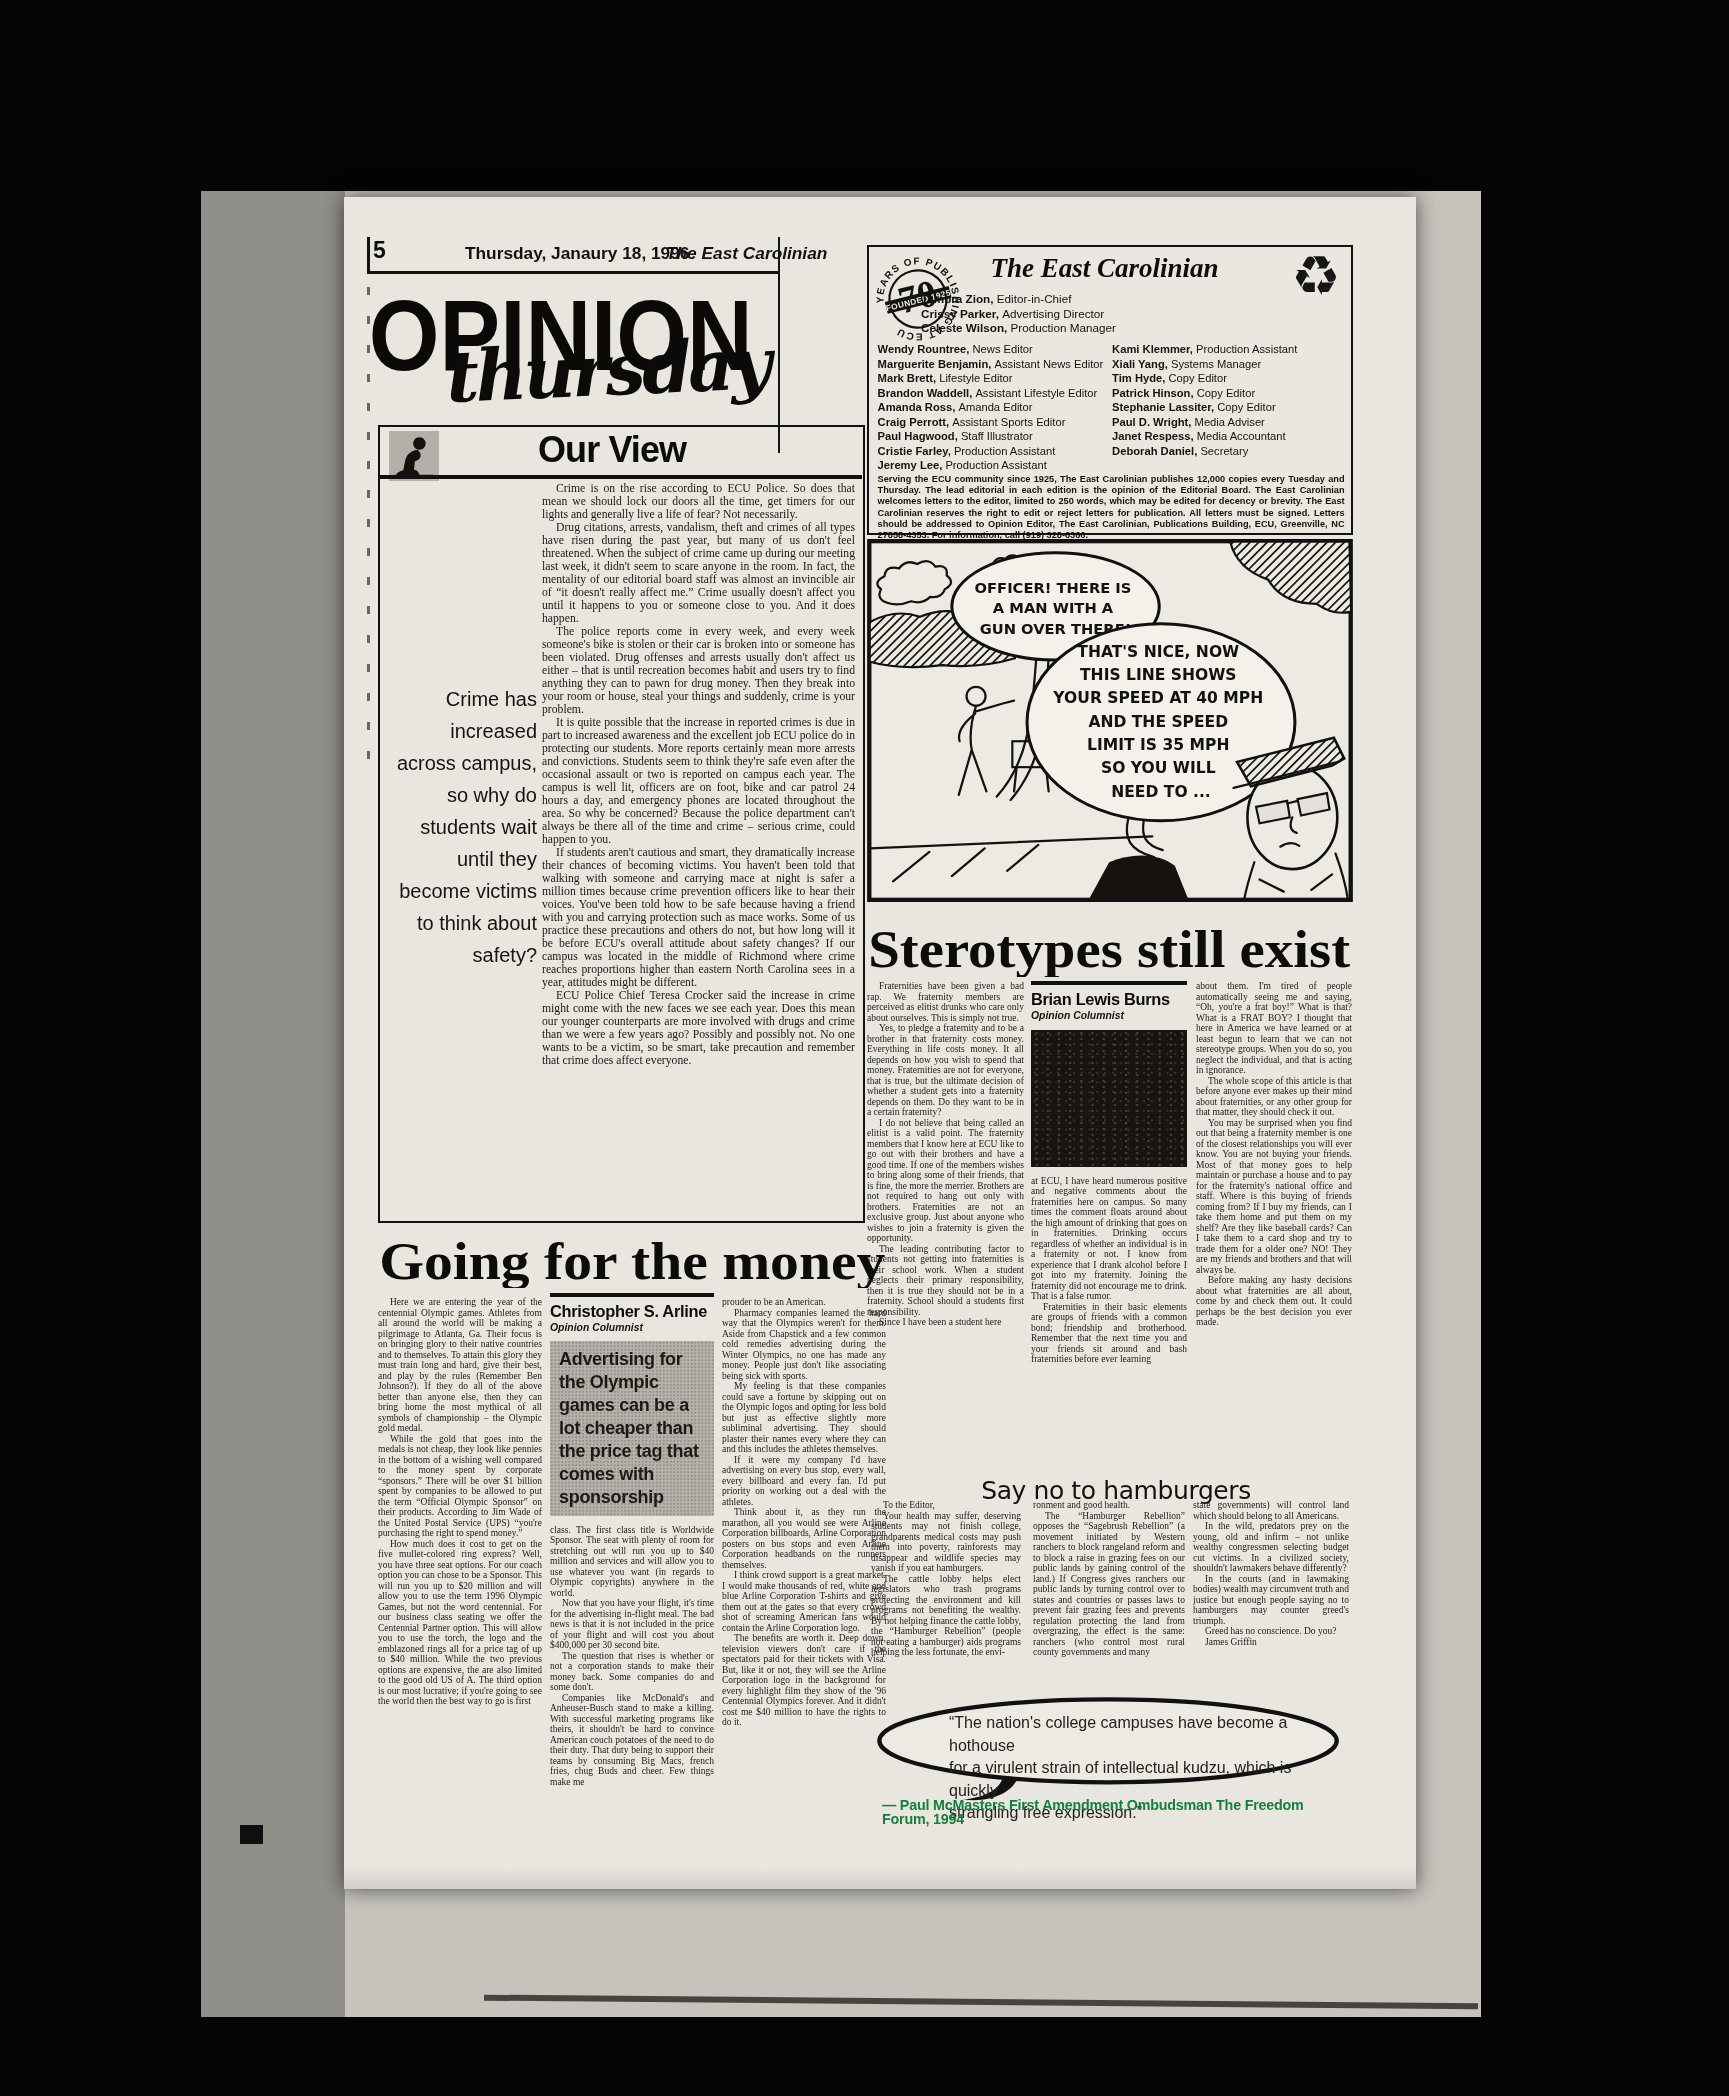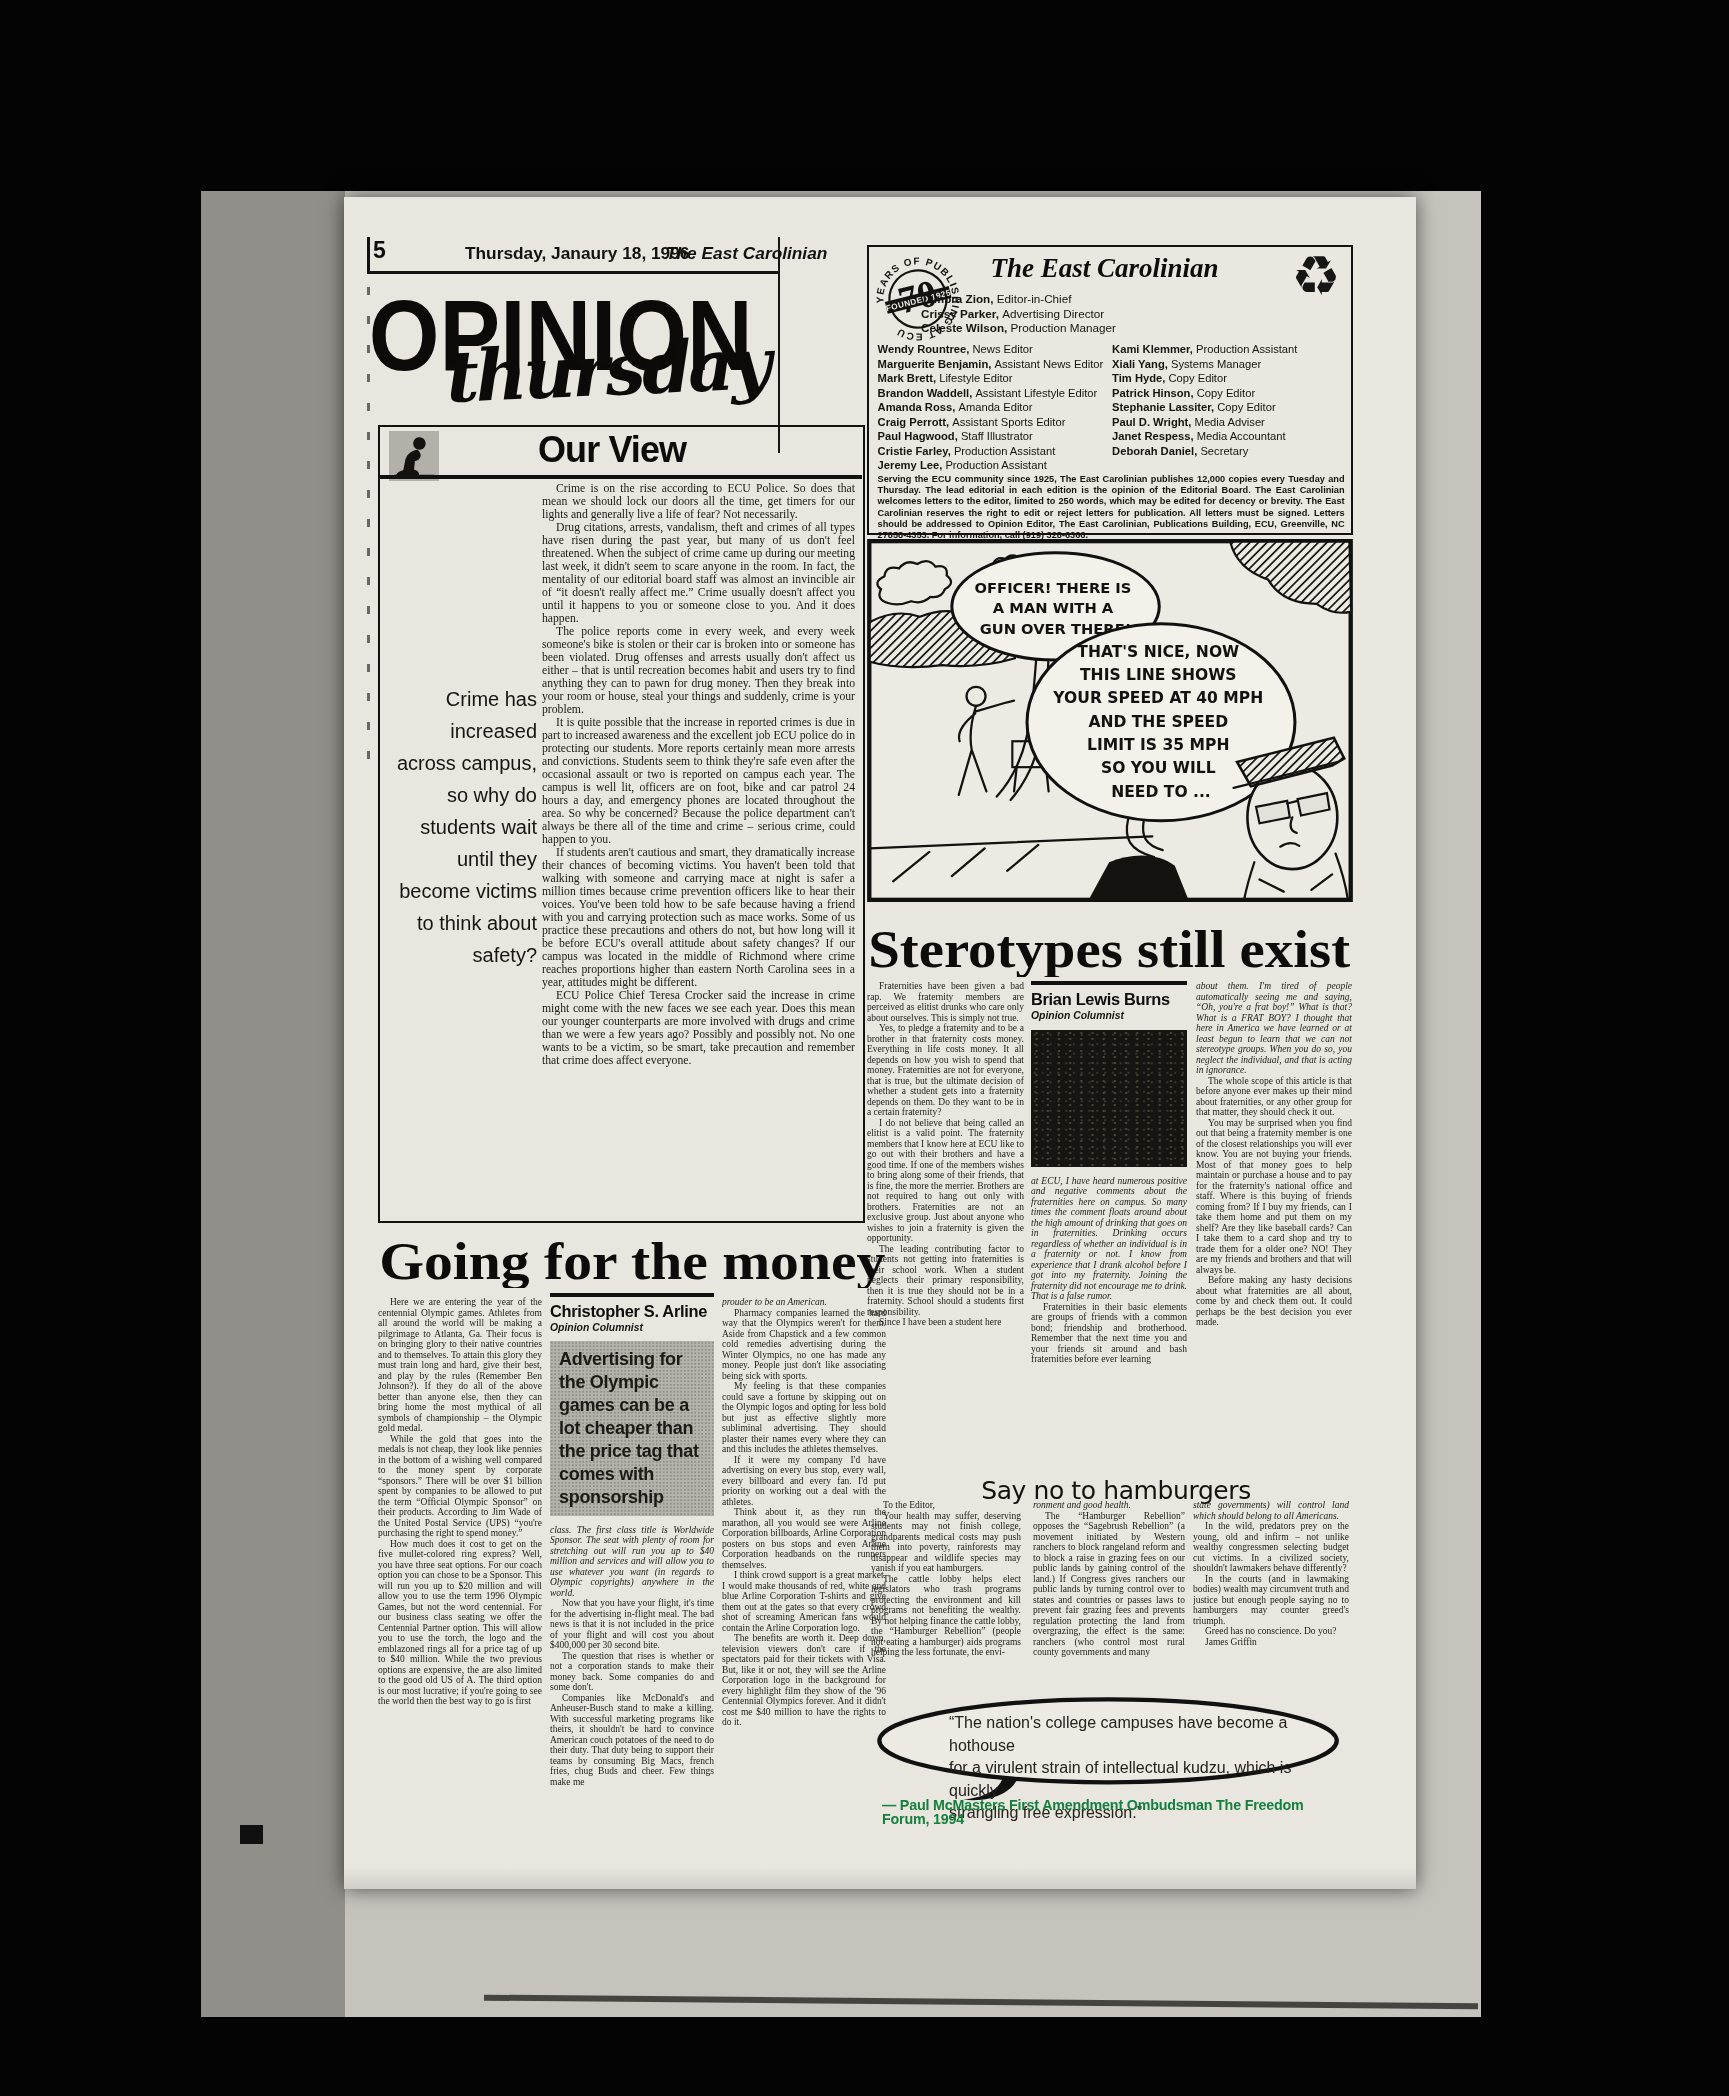--- a/index.html
+++ b/index.html
@@ -62,21 +62,21 @@
   .cartoon{left:523px;top:342px;}
   .ctxt{font:bold 17px "DejaVu Sans",sans-serif;fill:#141210;}
   .ctxt2{font:bold 18px "DejaVu Sans",sans-serif;fill:#141210;}
   .cline{fill:none;stroke:#141210;stroke-width:2.6px;stroke-linecap:round;}
   
   .hl-text{font-family:"Liberation Serif",serif;font-weight:bold;fill:#0d0c0a;}
   
   .bcol{overflow:hidden;}
   .bcol p{margin:0;font:9.5px/10.5px "Liberation Serif",serif;color:#1c1a17;
         text-align:justify;text-indent:12px;}
-  .cont p:first-child{text-indent:0;font-style:italic;}
+  .cont p:first-child{text-indent:0;}
   .byrule{height:4.3px;background:#111;}
   .byname{margin-top:6px;font:bold 16.4px/1.05 "Liberation Sans",sans-serif;color:#0f0e0c;letter-spacing:-0.3px;}
   .bytitle{margin-top:2.6px;font:italic bold 10.4px/1 "Liberation Sans",sans-serif;color:#15130f;}
   .photo{margin-top:8.6px;width:100%;height:137px;background:#171411;
         background-image:radial-gradient(circle,#3b352c 0.9px,transparent 1.4px),
                          radial-gradient(circle,#4a4335 0.9px,transparent 1.6px);
         background-size:7.8px 9.5px,11.2px 6px;}
   .gpull{margin-top:7.8px;box-sizing:border-box;width:100%;padding:7px 9px;background:#b5b2ab;
         background-image:radial-gradient(#908d85 0.8px,transparent 1px);background-size:3.5px 3.5px;
         font:bold 18px/23px "Liberation Sans",sans-serif;color:#1c1a16;letter-spacing:-0.3px;}

